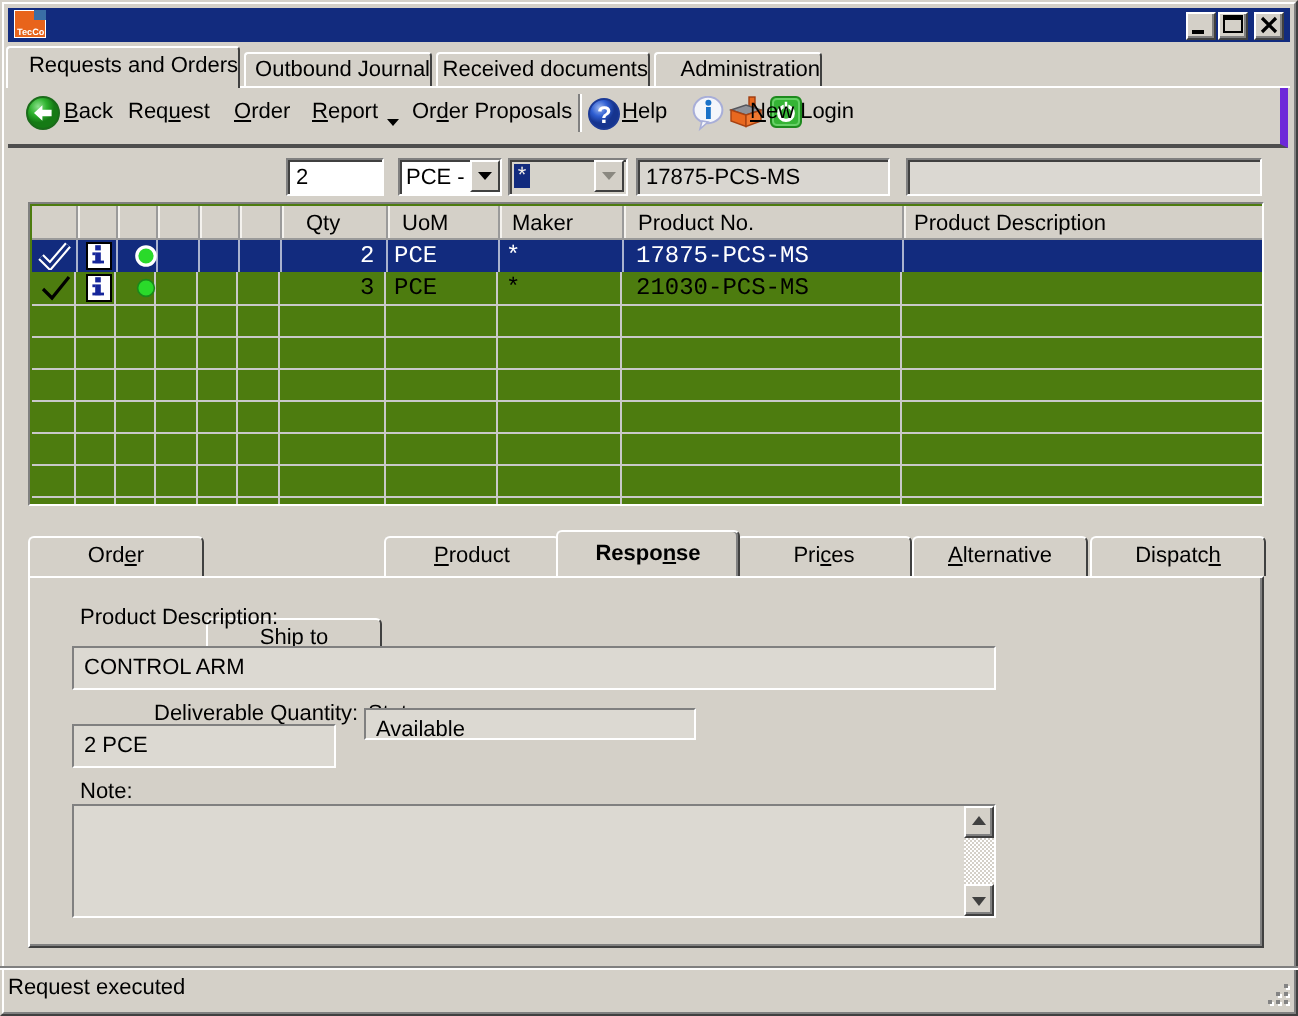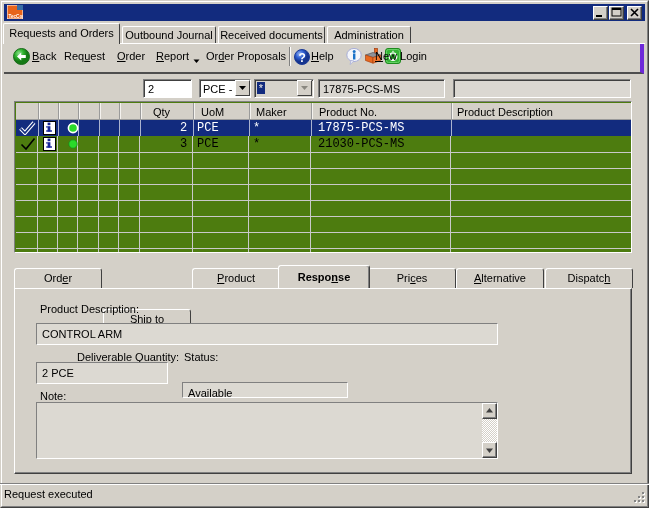--- a/index.html
+++ b/index.html
@@ -36,21 +36,21 @@
   border-right:1px solid #404040; border-bottom:1px solid #404040;
   box-shadow:inset -1px -1px 0 #808080;
 }
 
 .mtab {
   position:absolute; height:17px; top:26px;
   background:#d4d0c8; color:#000; font-size:11px; font-weight:normal;
   border-top:1px solid #ffffff; border-left:1px solid #ffffff;
   border-right:1px solid #404040;
   border-radius:2px 2px 0 0;
-  text-align:center; line-height:16px; white-space:nowrap;
+  text-align:right; line-height:16px; white-space:nowrap;
 }
 #mtab-active {
   top:23px; height:21px; z-index:5; line-height:19px;
 }
 #mtabline { position:absolute; z-index:1; left:4px; top:43px; width:641px; height:1px; background:#ffffff; }
 
 #toolbar {
   position:absolute; left:4px; top:44px; width:640px; height:30px;
   background:#d4d0c8;
   border-bottom:2px solid #4e4e4e;
@@ -332,21 +332,21 @@
 <div id="pane"></div>
 <div class="plabel" style="left:40px; top:303px;">Product Description:</div>
 <div class="pfield" style="left:36px; top:323px; width:462px; height:22px;">
     <div class="txt">CONTROL ARM</div>
   </div>
 <div class="plabel" style="left:32px; top:351px;padding-left:45px;">Deliverable Quantity:</div>
 <div class="plabel" style="left:184px; top:351px;">Status:</div>
 <div class="pfield" style="left:36px; top:362px; width:132px; height:22px;">
     <div class="txt">2 PCE</div>
   </div>
-<div class="pfield" style="left:182px; top:382px; width:166px; height:16px;padding-left:32px;">
+<div class="pfield" style="left:182px; top:354px; width:166px; height:16px;padding-left:32px;">
     <div class="txt">Available</div>
   </div>
 <div class="plabel" style="left:40px; top:390px;">Note:</div>
 <div class="pfield" style="left:36px; top:402px; width:462px; height:57px;">
   <div class="abs" style="right:0px; top:0px; width:15px; height:55px; background:#d4d0c8; background-image:conic-gradient(#ffffff 0 25%, #d4d0c8 0 50%, #ffffff 0 75%, #d4d0c8 0); background-size:2px 2px;">
     <div class="sbbtn" style="left:0; top:0;"><svg width="13" height="14">
           <path d="M6.5 4 L10 8.5 L3 8.5 Z" fill="#404040"></path>
         </svg></div>
     <div class="sbbtn" style="left:0; bottom:0;"><svg width="13" height="14">
           <path d="M3 5.5 L10 5.5 L6.5 10 Z" fill="#404040"></path>

